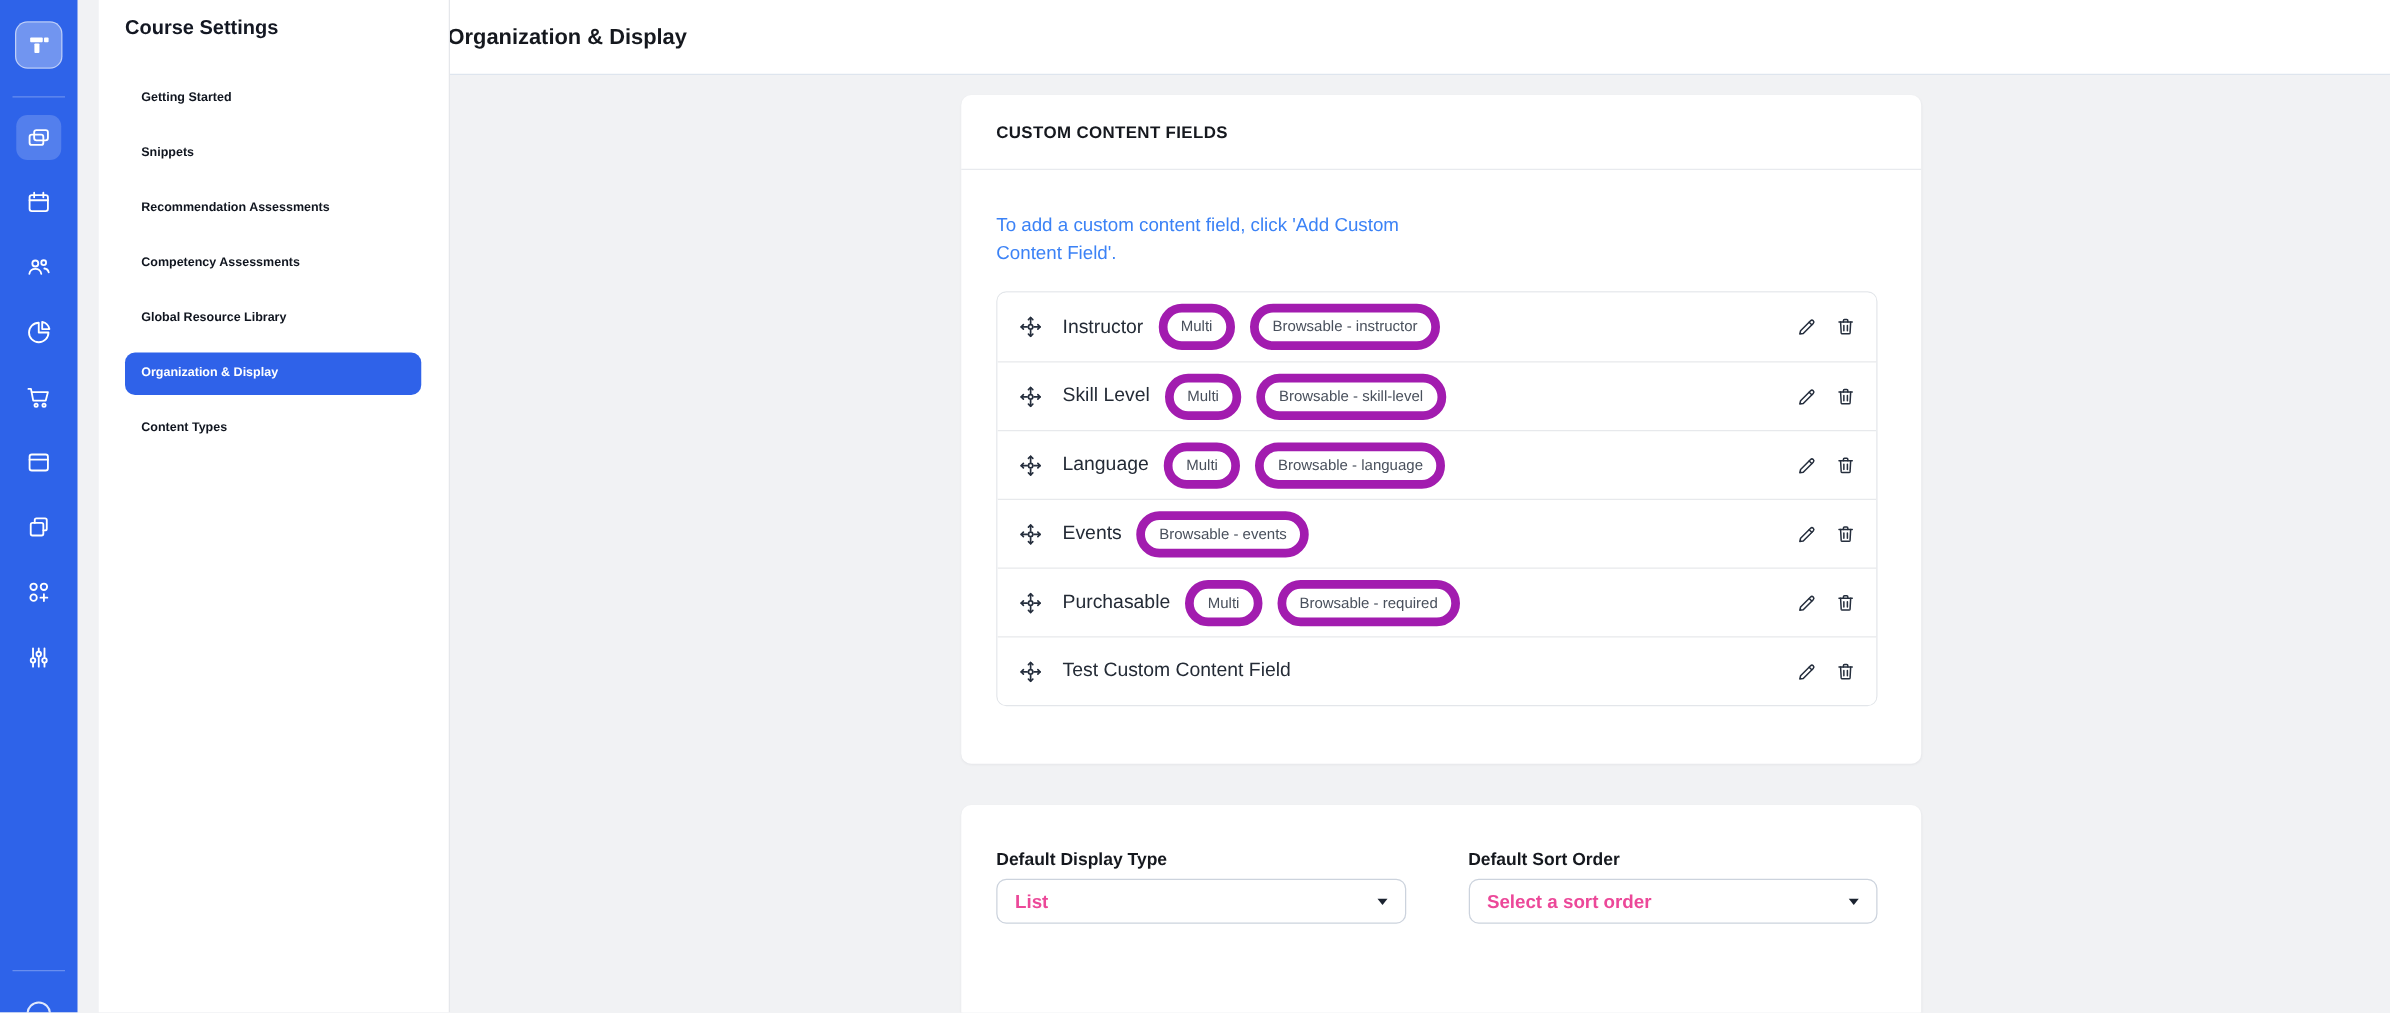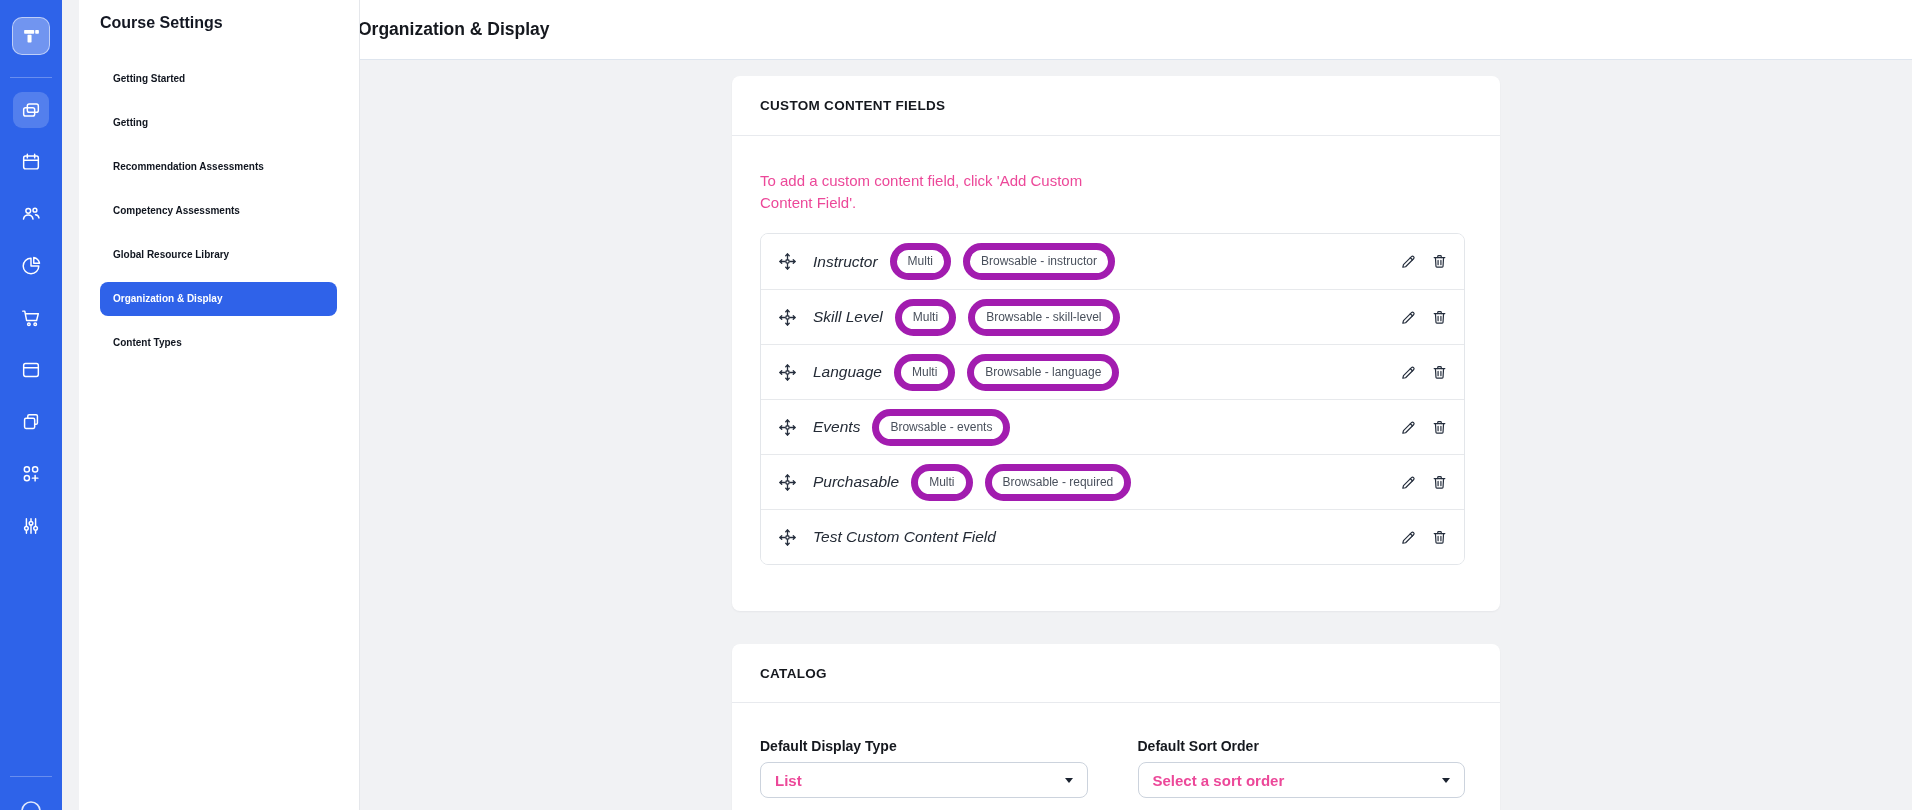--- a/index.html
+++ b/index.html
@@ -29,41 +29,41 @@
     white-space:nowrap; overflow:hidden; }
   .side-item.active { background:var(--accent); color:#fff; }
 
   
   .main { position:absolute; left:343px; top:0; width:1569px; height:810px; }
   .main-header { position:absolute; left:0; top:0; right:0; height:60px; background:#fff;
     border-bottom:1px solid #dee5ee; display:flex; align-items:center; padding-left:15px; z-index:1; }
   .main-header h2 { font-size:17.5px; font-weight:700; color:#15181e; }
   .content { position:absolute; left:0; top:60px; right:0; bottom:0; background:#f1f2f4; }
 
-  .card { position:absolute; left:389px; width:768px; background:#fff; border-radius:8px;
+  .card { position:absolute; left:426px; width:768px; background:#fff; border-radius:8px;
     box-shadow:0 1px 2px rgba(16,24,40,.05); }
   .card1 { top:16px; height:535px; }
   .card2 { top:584px; height:260px; }
   .card-head { height:60px; display:flex; align-items:center; padding-left:28px;
     border-bottom:1px solid #e8eaee; }
   .card2 .card-head { height:59px; }
   .card-head span { font-size:13.5px; font-weight:700; letter-spacing:.3px; color:#15181e; }
 
   .card-body { padding:34px 35px 0 28px; }
   .intro { display:flex; justify-content:space-between; align-items:flex-start; }
-  .intro p { max-width:348px; font-size:15px; line-height:21.5px; color:#ec4899; }
+  .intro p { max-width:348px; font-size:15px; line-height:21.5px; color:#3b82f6; }
   .add-btn { margin-top:4px; height:36px; padding:0 18px; background:var(--accent); color:#fff;
     border:none; border-radius:8px; font-family:"Liberation Sans",sans-serif;
     font-size:14px; font-weight:700; cursor:pointer; }
 
   .field-list { margin-top:20px; border:1px solid #e3e6ea; border-radius:8px; overflow:hidden; }
   .field-row { height:55px; display:flex; align-items:center; padding:0 16px 0 17px; background:#fff; }
   .field-row + .field-row { border-top:1px solid #e7e9ec; }
   .move-handle { display:flex; cursor:grab; }
-  .field-name { margin-left:16px; font-size:15.5px; color:#242b36;font-style:italic; }
+  .field-name { margin-left:16px; font-size:15.5px; color:#242b36; }
   .pill { margin-left:12px; border:7px solid #a21caf; border-radius:999px; padding:4px 11px 5px;
     font-size:12px; color:#49505c; white-space:nowrap; background:#fff; }
   .row-spacer { flex:1; }
   .row-actions { display:flex; align-items:center; gap:14px; }
   .icon-btn { display:flex; background:none; border:none; padding:0; cursor:pointer; }
 
   .card-body2 { padding:35px 35px 0 28px; display:flex; gap:50px; }
   .form-col { flex:1; }
   .form-col label { display:block; font-size:14px; font-weight:700; color:#15181e; }
   .select { margin-top:8px; height:36px; border:1px solid #ccd3dd; border-radius:8px; background:#fff;
@@ -156,21 +156,21 @@
       <svg width="24" height="24" viewBox="0 0 24 24" fill="none" stroke="rgba(255,255,255,.85)" stroke-width="1.6">
         <circle cx="12" cy="12" r="9"></circle>
       </svg>
     </div>
   </nav>
 
   <aside class="sidebar">
     <h1>Course Settings</h1>
     <nav class="side-nav" id="side-nav">
         <div class="side-item">Getting Started</div>
-        <div class="side-item">Getting</div>
+        <div class="side-item">Snippets</div>
         <div class="side-item">Recommendation Assessments</div>
         <div class="side-item">Competency Assessments</div>
         <div class="side-item">Global Resource Library</div>
         <div class="side-item active">Organization &amp; Display</div>
         <div class="side-item">Content Types</div>
       </nav>
   </aside>
 
   <main class="main">
     <header class="main-header">
@@ -357,23 +357,20 @@
                       <path d="M10 10.5v6M14 10.5v6"></path>
                     </svg>
                   </button>
                 </span>
               </div>
             </div>
         </div>
       </div>
 
       <div class="card card2">
-        <div class="card-head">
-          <span>CATALOG</span>
-        </div>
         <div class="card-body2">
           <div class="form-col">
             <label>Default Display Type</label>
             <div class="select">
               <span>List</span>
               <i class="caret"></i>
             </div>
           </div>
           <div class="form-col">
             <label>Default Sort Order</label>

